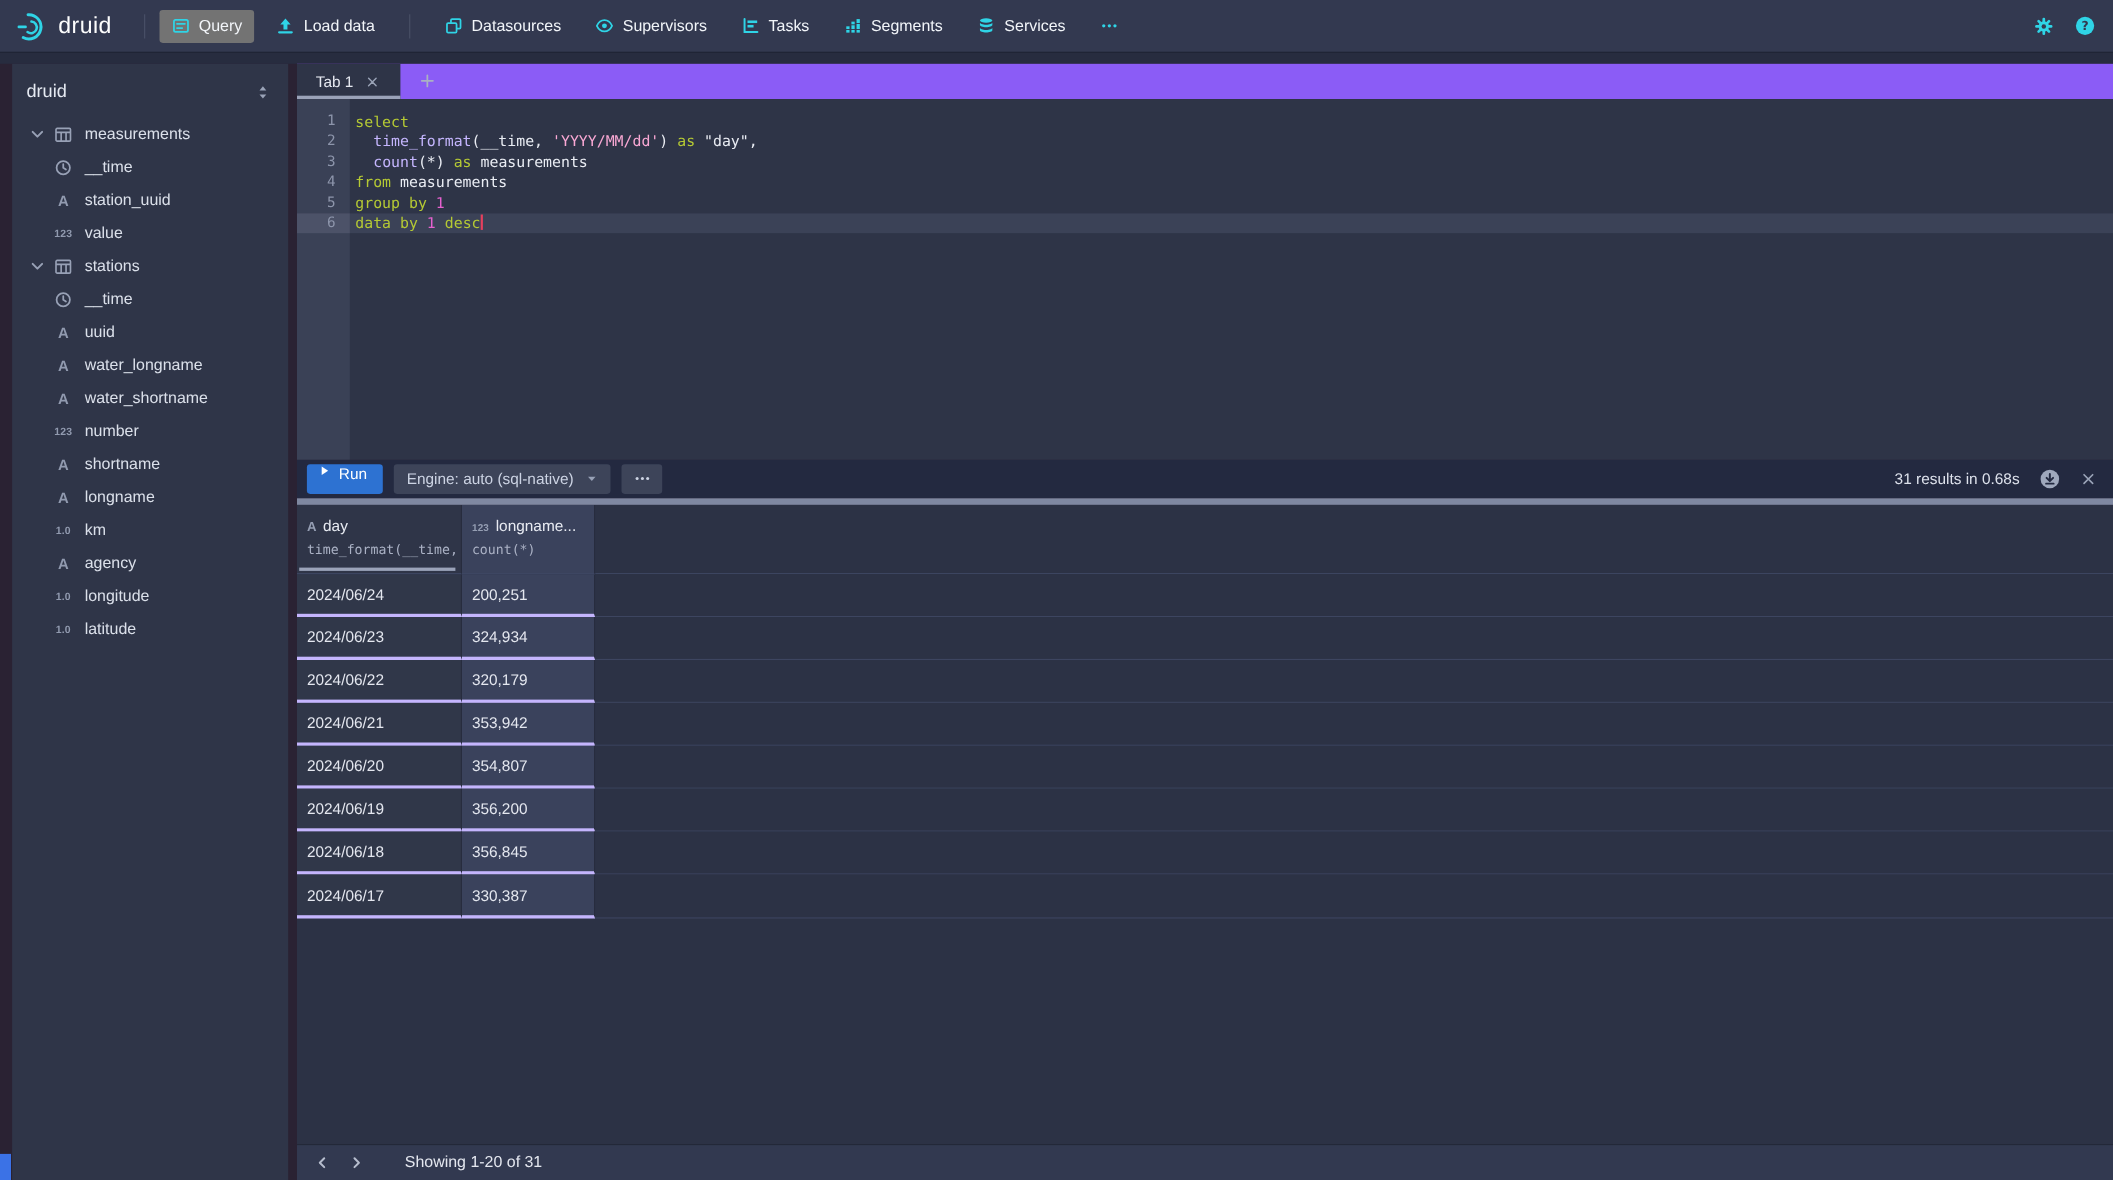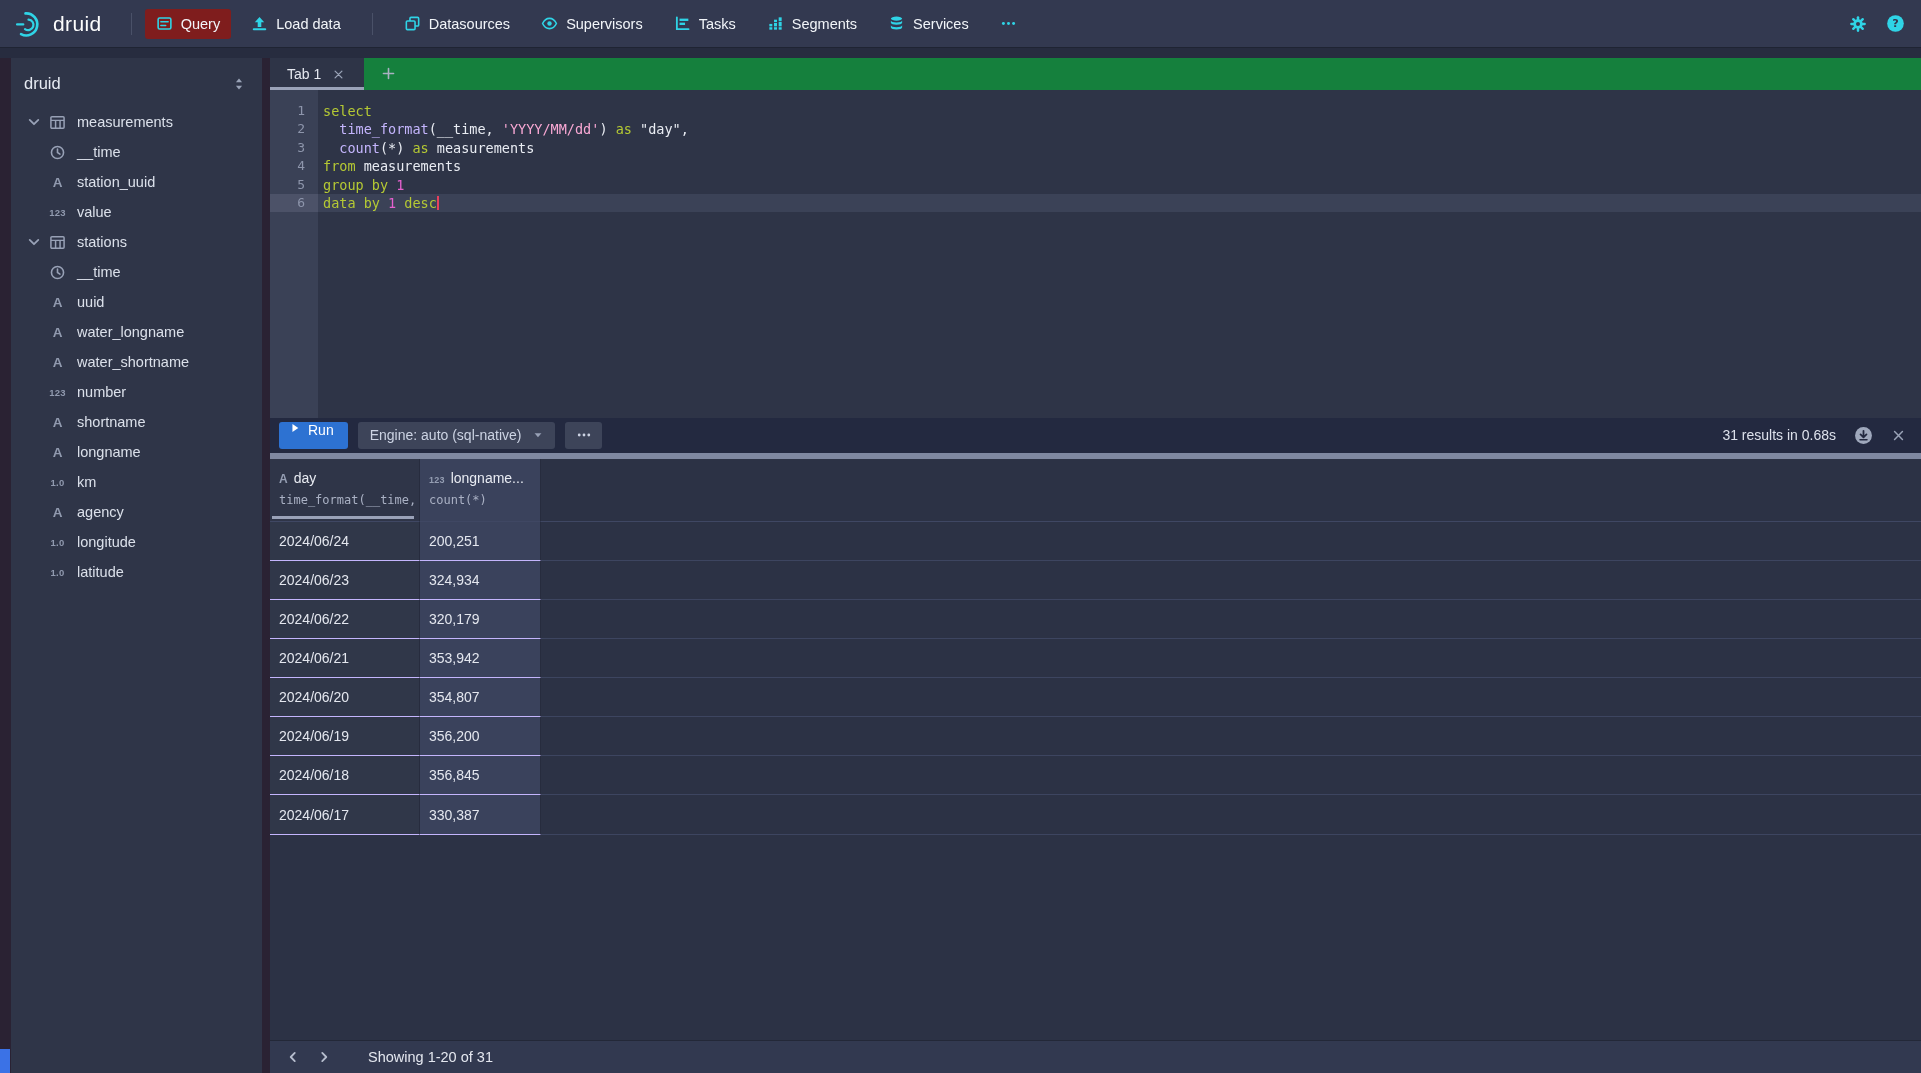--- a/index.html
+++ b/index.html
@@ -12,21 +12,21 @@
   .top-gap{position:absolute;left:0;top:47px;right:0;height:11px;background:#272c3f;}
   .navbar{position:absolute;left:0;top:0;right:0;height:47px;background:#333950;
           display:flex;align-items:center;padding:0 16px 0 14px;gap:2px;box-shadow:0 1px 0 #1f2433;}
   .logo{display:flex;align-items:center;gap:9px;margin-right:16px;cursor:pointer;}
   .logo-ic{width:30px;height:30px;}
   .logo-text{font-size:21px;color:#fdfdfd;letter-spacing:.4px;}
   .nav-divider{width:1px;height:22px;background:#4a5168;margin:0 11px;}
   .nav-items{display:flex;align-items:center;gap:9px;}
   .nav-item{display:flex;align-items:center;gap:8px;height:30px;padding:0 11px;border-radius:3px;
             color:#f2f5f9;font-size:14.5px;cursor:pointer;white-space:nowrap;}
-  .nav-item.active{background:#7f1d1d;}
+  .nav-item.active{background:#737373;}
   .nav-ic{width:17px;height:17px;color:#2fd4e6;flex:0 0 auto;}
   .nav-right{margin-left:auto;display:flex;align-items:center;gap:19px;}
   .nav-gear{width:18px;height:18px;color:#2fd4e6;cursor:pointer;}
   .nav-help{width:19px;height:19px;color:#2fd4e6;cursor:pointer;}
 
   
   .sidebar{position:absolute;left:11px;top:58px;bottom:0;width:251px;background:#2f3548;}
   .schema-head{display:flex;align-items:center;justify-content:space-between;
                padding:16px 15px 8px 13px;font-size:16.5px;color:#e6eaf2;cursor:pointer;}
   .dc-ic{width:16px;height:16px;color:#9aa3b7;}
@@ -36,21 +36,21 @@
   .ti{width:17px;height:17px;margin-left:7px;color:#98a1b6;flex:0 0 auto;}
   .tree-row.col .ti{margin-left:38px;}
   .ti.badge-txt{display:flex;align-items:center;justify-content:center;height:auto;
                 color:#919aaf;font-weight:bold;}
   .badge-sm{font-size:9.5px;letter-spacing:.2px;}
   .badge-lg{font-size:13.5px;}
   .tl{margin-left:11px;white-space:nowrap;}
 
   
   .main{position:absolute;left:270px;top:58px;right:0;bottom:0;display:flex;flex-direction:column;}
-  .tabbar{height:32px;background:#15803d;display:flex;align-items:flex-end;flex:0 0 auto;}
+  .tabbar{height:32px;background:#8b5cf6;display:flex;align-items:flex-end;flex:0 0 auto;}
   .tab{position:relative;height:32px;width:94px;background:#2e3447;display:flex;align-items:center;
        padding:0 9px 0 17px;color:#e6e9f1;font-size:14px;gap:11px;cursor:pointer;}
   .tab::after{content:"";position:absolute;left:0;right:0;bottom:0;height:3px;background:#9aa2b8;}
   .tab-x{width:13px;height:13px;color:#9aa3b7;cursor:pointer;}
   .tab-plus{width:15px;height:15px;color:#aab1c2;margin:0 0 9px 17px;cursor:pointer;}
 
   .editor{flex:1 1 auto;position:relative;background:#2e3447;padding-top:12px;overflow:hidden;
           font-family:"DejaVu Sans Mono",monospace;cursor:text;}
   .gutter-bg{position:absolute;left:0;top:0;bottom:0;width:48px;background:#3a4156;}
   .code{position:relative;}
@@ -91,21 +91,21 @@
   .th.c2{width:121px;flex:0 0 auto;background:#3a425c;}
   .th .nm{display:flex;align-items:baseline;gap:6px;font-size:14px;color:#e8ebf2;white-space:nowrap;}
   .badge{color:#959eb3;font-weight:bold;}
   .badge-A{font-size:12px;} .badge-N{font-size:9px;letter-spacing:.2px;}
   .th .expr{margin-top:7px;font-family:"DejaVu Sans Mono",monospace;font-size:12px;color:#aab1c4;
             white-space:nowrap;overflow:hidden;}
   .th.c1::after{content:"";position:absolute;left:2px;right:5px;bottom:2px;height:3px;background:#9aa2b8;}
   .th-fill{flex:1;border-bottom:1px solid #3f4763;}
   .t-row{display:flex;height:39.1px;}
   .t-c{display:flex;align-items:center;padding-left:9px;background:#303749;font-size:14px;
-       border-right:1px solid #272c3e;border-bottom:1px solid #c4b5fd;cursor:pointer;}
+       border-right:1px solid #272c3e;border-bottom:3px solid #c4b5fd;cursor:pointer;}
   .t-c.c1{width:150px;flex:0 0 auto;}
   .t-c.c2{width:121px;flex:0 0 auto;background:#3a425c;}
   .t-fill{flex:1;background:#2c3245;border-bottom:1px solid #3d4560;}
 
   .pagination{height:33px;background:#323950;border-top:1px solid #232838;display:flex;
               align-items:center;padding-left:12px;gap:9px;flex:0 0 auto;}
   .pg-btn{width:22px;height:22px;color:#b6bdcd;cursor:pointer;padding:4px;}
   .pg-info{margin-left:24px;font-size:14.5px;color:#e4e7ef;}
 
   .blue-sq{position:absolute;left:0;bottom:0;width:10px;height:24px;background:#3b72e6;}

